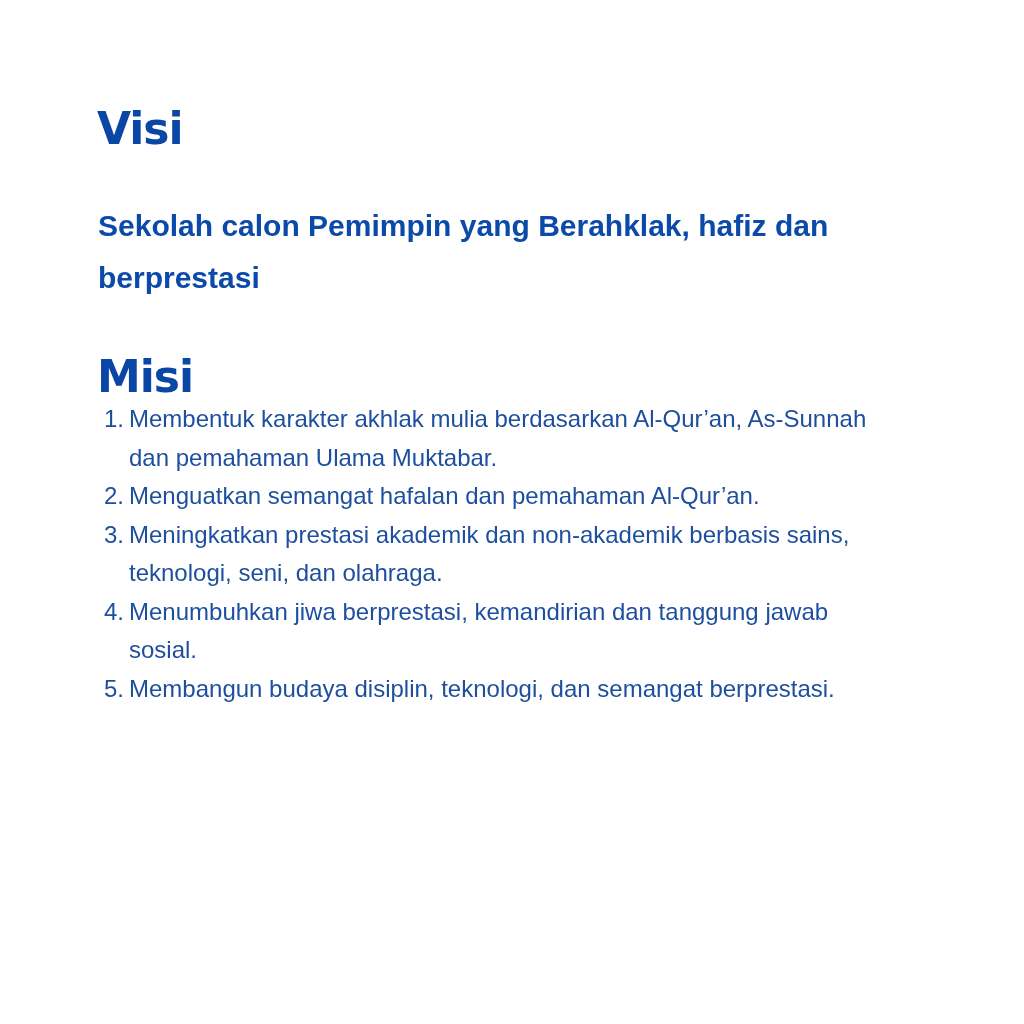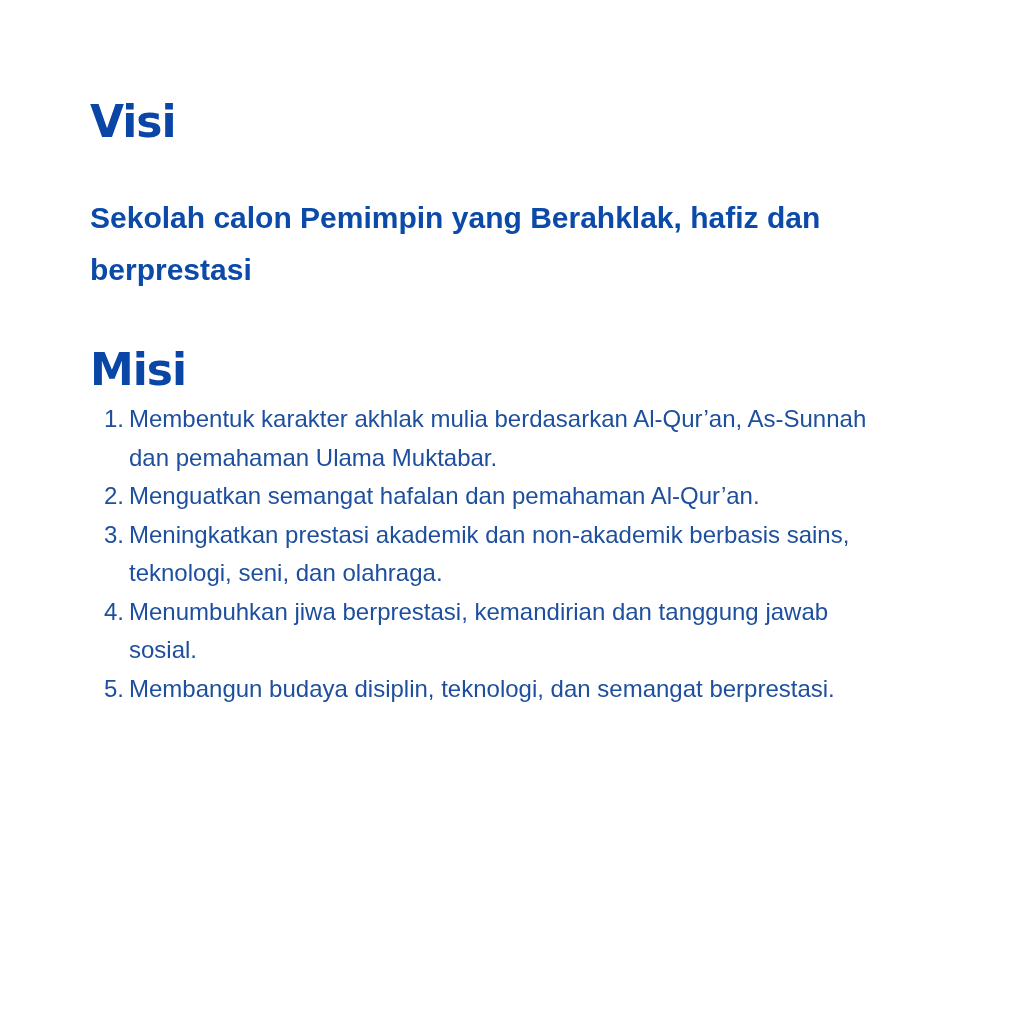--- a/index.html
+++ b/index.html
@@ -1,20 +1,20 @@
 <!DOCTYPE html>
 <html><head>
 <meta charset="utf-8">
 <style>
   html, body { margin: 0; padding: 0; background: #ffffff; }
   body { width: 1024px; height: 1024px; position: relative; overflow: hidden; font-family: "Liberation Sans", sans-serif; }
-  .h1 { position: absolute; left: 86px; font-family: "DejaVu Sans", sans-serif; font-weight: bold; font-size: 44px; color: #0a46a6; letter-spacing: -1px; margin: 4px; }
+  .h1 { position: absolute; left: 86px; font-family: "DejaVu Sans", sans-serif; font-weight: bold; font-size: 44px; color: #0a46a6; letter-spacing: -1px; margin: 11px; }
   #visi-title { top: 92px; }
   #misi-title { top: 340px; }
-  .vision { position: absolute; left: 86px; top: 188px; width: 820px; font-weight: bold; font-size: 30px; line-height: 52px; color: #0b4aa8; margin: 4px; }
+  .vision { position: absolute; left: 86px; top: 188px; width: 820px; font-weight: bold; font-size: 30px; line-height: 52px; color: #0b4aa8; margin: 12px; }
   .list { position: absolute; left: 104px; top: 400px; width: 770px; margin: 0; padding: 0; list-style: none; color: #1d4f9e; font-size: 24px; line-height: 38.5px; }
   .list li { display: flex; }
   .num { width: 25px; flex: 0 0 25px; }
   .txt { flex: 1; }
 </style>
 </head>
 <body>
 
 <h1 id="visi-title" class="h1">Visi</h1>
 <p class="vision">Sekolah calon Pemimpin yang Berahklak, hafiz dan berprestasi</p>

